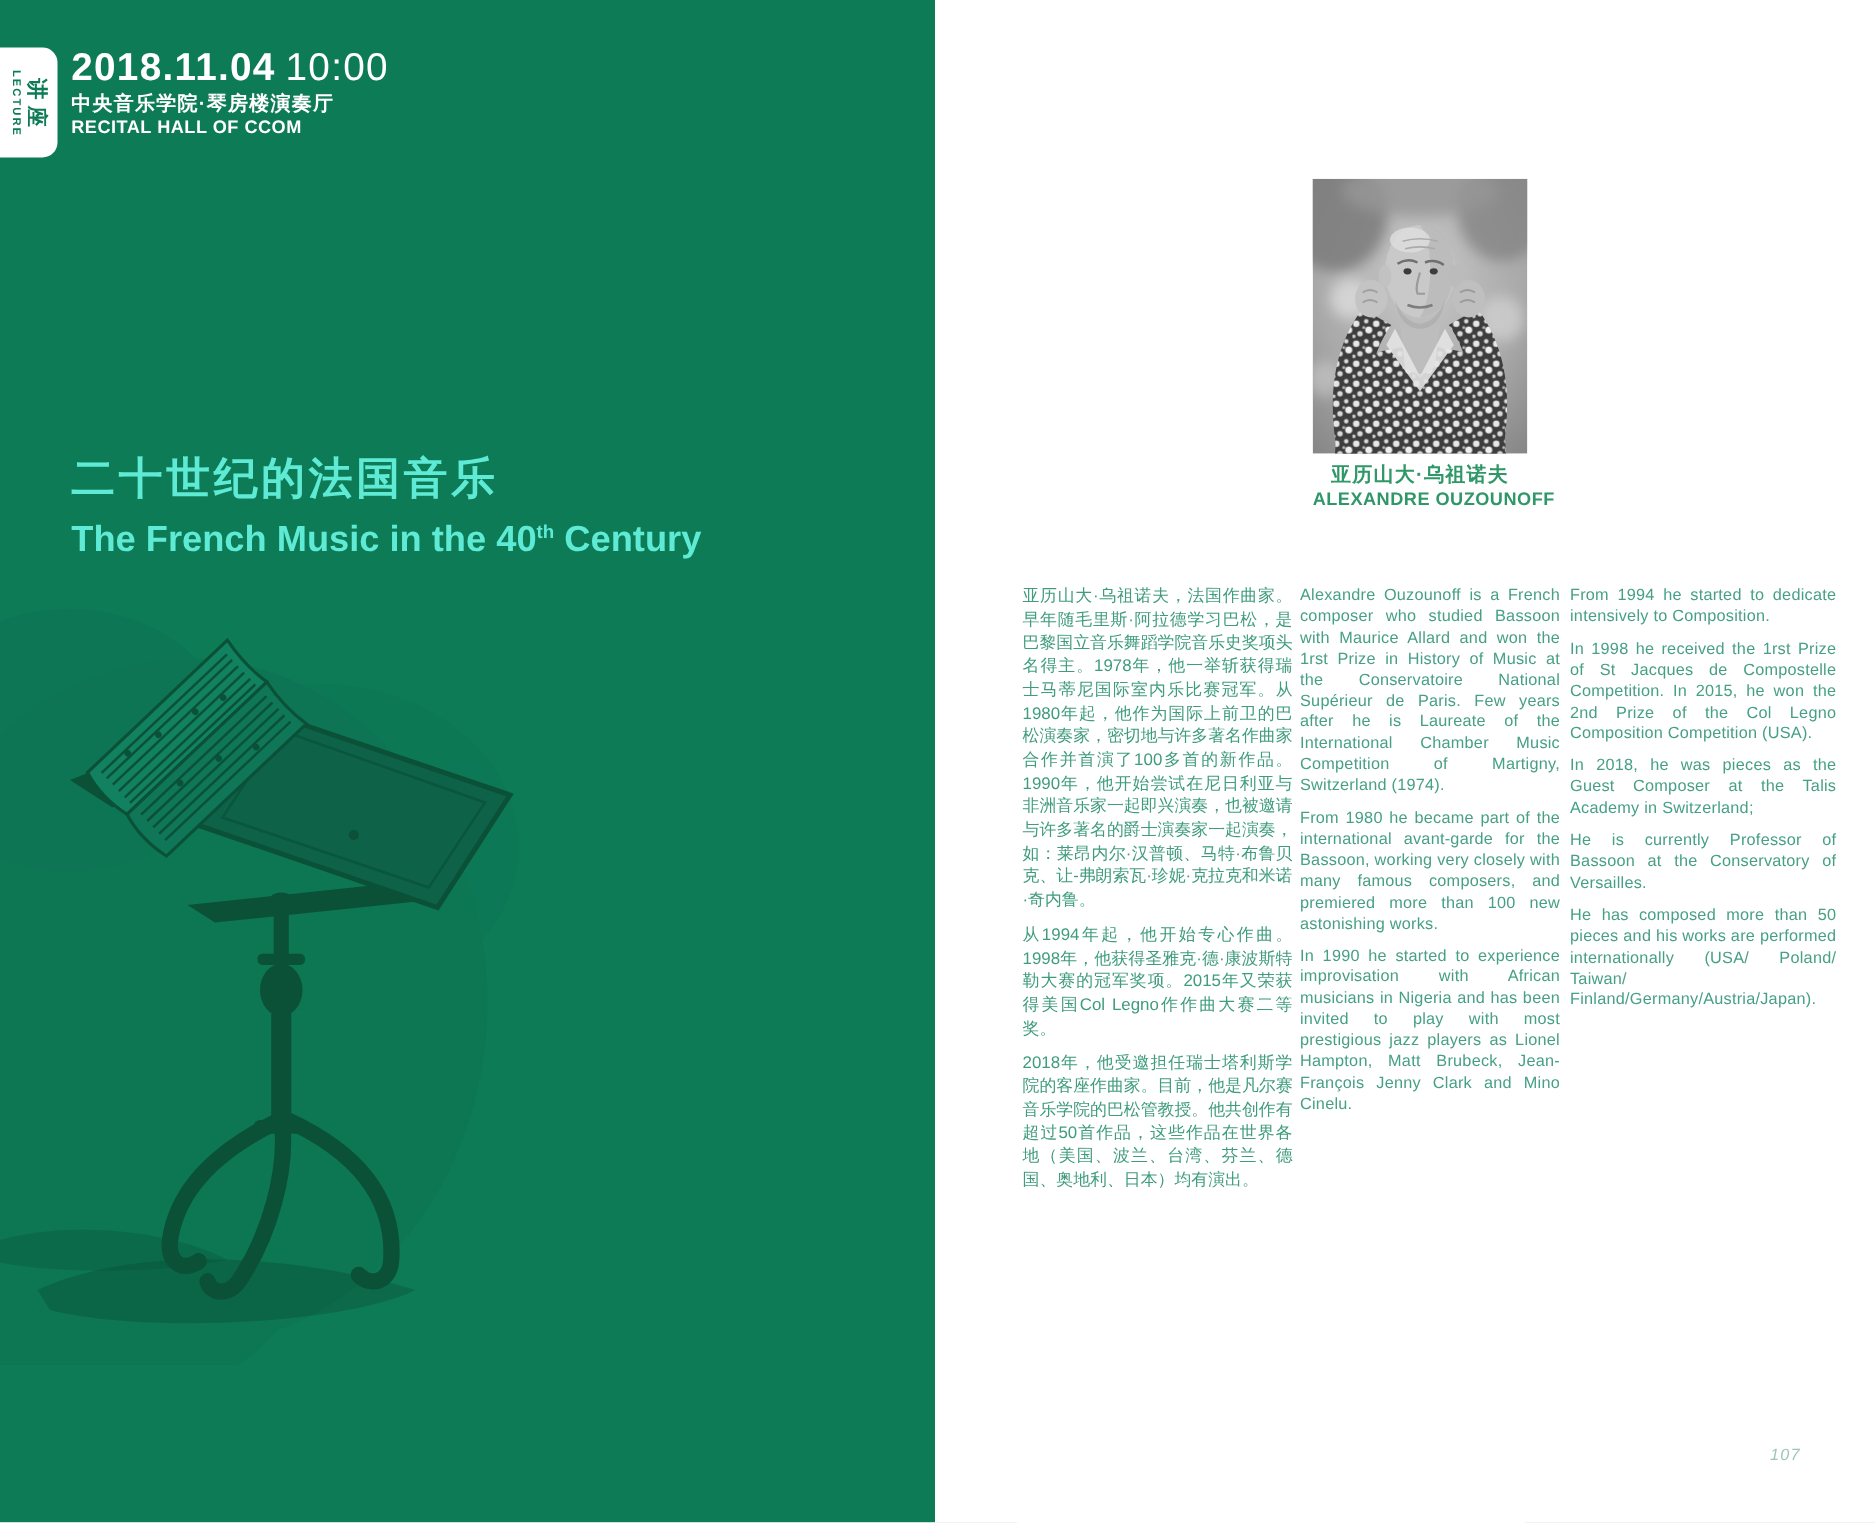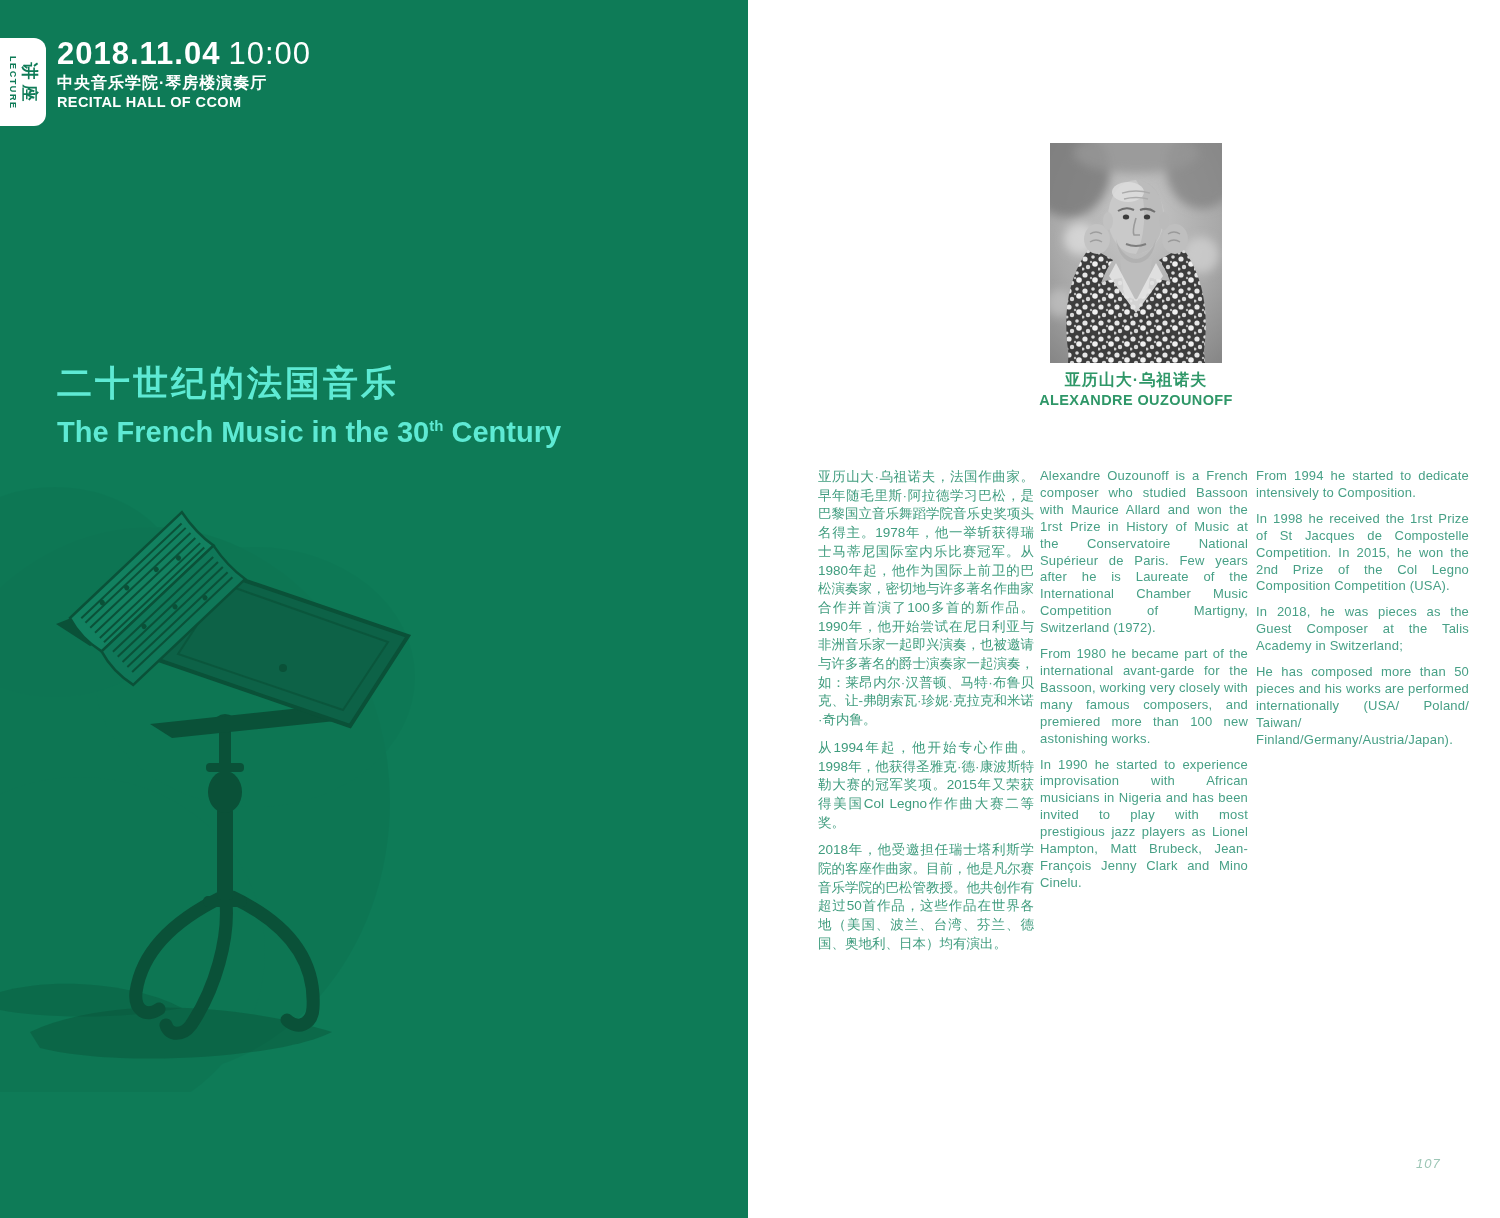--- a/index.html
+++ b/index.html
@@ -44,21 +44,21 @@
   .title-en sup { font-size:15px; vertical-align:super; line-height:0; }
 
   .illus { position:absolute; left:0; top:472px; width:470px; height:620px; }
 
   
   .page-right { position:absolute; left:748px; top:0; width:848px; height:1218px; background:#ffffff;text-decoration:underline; }
 
   .portrait { position:absolute; left:302px; top:143px; width:172px; height:220px; overflow:hidden; }
   .caption-cn { position:absolute; left:252px; top:370px; width:272px; text-align:center;
                 color:#2f9768; font-size:16px; font-weight:bold; letter-spacing:1px; }
-  .caption-en { position:absolute; left:252px; top:392px; width:272px; text-align:center;
+  .caption-en { position:absolute; left:263px; top:392px; width:272px; text-align:center;
                 color:#2f9768; font-size:14.5px; font-weight:bold; letter-spacing:0.4px; }
 
   .bio-col { position:absolute; top:468px; text-align:justify; }
   .bio-col p { margin-bottom:9px; }
   .bio-col-cn { left:70px;  width:216px; color:#3f9c7e; font-size:13.5px; line-height:18.7px; }
   .bio-col-en1 { left:292px; width:208px; color:#47a086; font-size:13px; line-height:16.9px; letter-spacing:0.2px; }
   .bio-col-en2 { left:508px; width:213px; color:#47a086; font-size:13px; line-height:16.9px; letter-spacing:0.2px; }
 
   .page-number { position:absolute; left:668px; top:1156px; color:#9dc6b6;
                  font-size:13px; font-style:italic; letter-spacing:1px; }
@@ -79,21 +79,21 @@
 
     <div class="evt-datetime">
       <span class="evt-date">2018.11.04</span><span class="evt-time">10:00</span>
     </div>
     <div class="venue-cn">中央音乐学院·琴房楼演奏厅</div>
     <div class="venue-en">RECITAL HALL OF CCOM</div>
 
 
     <div class="title-block">
       <div class="title-cn">二十世纪的法国音乐</div>
-      <div class="title-en"><span>The French Music in the 30</span><sup>th</sup><span> Century</span></div>
+      <div class="title-en"><span>The French Music in the 40</span><sup>th</sup><span> Century</span></div>
     </div>
 
     <div class="illus">
       <svg width="470" height="620" viewBox="0 0 470 620" xmlns="http://www.w3.org/2000/svg">
         <g opacity="0.28" fill="#0c6a4c">
           <ellipse cx="150" cy="330" rx="240" ry="275"></ellipse>
           <ellipse cx="80" cy="480" rx="185" ry="175"></ellipse>
           <ellipse cx="255" cy="205" rx="160" ry="130" opacity="0.6"></ellipse>
           <ellipse cx="55" cy="120" rx="130" ry="105" opacity="0.7"></ellipse>
         </g>
@@ -220,28 +220,29 @@
     <div class="caption-cn">亚历山大·乌祖诺夫</div>
     <div class="caption-en">ALEXANDRE OUZOUNOFF</div>
 
     <div class="bio-col bio-col-cn">
       <p>亚历山大·乌祖诺夫，法国作曲家。早年随毛里斯·阿拉德学习巴松，是巴黎国立音乐舞蹈学院音乐史奖项头名得主。1978年，他一举斩获得瑞士马蒂尼国际室内乐比赛冠军。从1980年起，他作为国际上前卫的巴松演奏家，密切地与许多著名作曲家合作并首演了100多首的新作品。1990年，他开始尝试在尼日利亚与非洲音乐家一起即兴演奏，也被邀请与许多著名的爵士演奏家一起演奏，如：莱昂内尔·汉普顿、马特·布鲁贝克、让-弗朗索瓦·珍妮·克拉克和米诺·奇内鲁。</p>
       <p>从1994年起，他开始专心作曲。1998年，他获得圣雅克·德·康波斯特勒大赛的冠军奖项。2015年又荣获得美国Col Legno作作曲大赛二等奖。</p>
       <p>2018年，他受邀担任瑞士塔利斯学院的客座作曲家。目前，他是凡尔赛音乐学院的巴松管教授。他共创作有超过50首作品，这些作品在世界各地（美国、波兰、台湾、芬兰、德国、奥地利、日本）均有演出。</p>
     </div>
 
     <div class="bio-col bio-col-en1">
-      <p>Alexandre Ouzounoff is a French composer who studied Bassoon with Maurice Allard and won the 1rst Prize in History of Music at the Conservatoire National Supérieur de Paris. Few years after he is Laureate of the International Chamber Music Competition of Martigny, Switzerland (1972).</p>
+      <p>Alexandre Ouzounoff is a French composer who studied Bassoon with Maurice Allard and won the 1rst Prize in History of Music at the Conservatoire National Supérieur de Paris. Few years after he is Laureate of the International Chamber Music Competition of Martigny, Switzerland (1974).</p>
       <p>From 1980 he became part of the international avant-garde for the Bassoon, working very closely with many famous composers, and premiered more than 100 new astonishing works.</p>
       <p>In 1990 he started to experience improvisation with African musicians in Nigeria and has been invited to play with most prestigious jazz players as Lionel Hampton, Matt Brubeck, Jean-François Jenny Clark and Mino Cinelu.</p>
     </div>
 
     <div class="bio-col bio-col-en2">
       <p>From 1994 he started to dedicate intensively to Composition.</p>
       <p>In 1998 he received the 1rst Prize of St Jacques de Compostelle Competition. In 2015, he won the 2nd Prize of the Col Legno Composition Competition (USA).</p>
       <p>In 2018, he was pieces as the Guest Composer at the Talis Academy in Switzerland;</p>
+      <p>He is currently Professor of Bassoon at the Conservatory of Versailles.</p>
       <p>He has composed more than 50 pieces and his works are performed internationally (USA/ Poland/ Taiwan/ Finland/Germany/Austria/Japan).</p>
     </div>
 
     <div class="page-number">107</div>
   </div>
 
 </div>
 
 </body></html>

